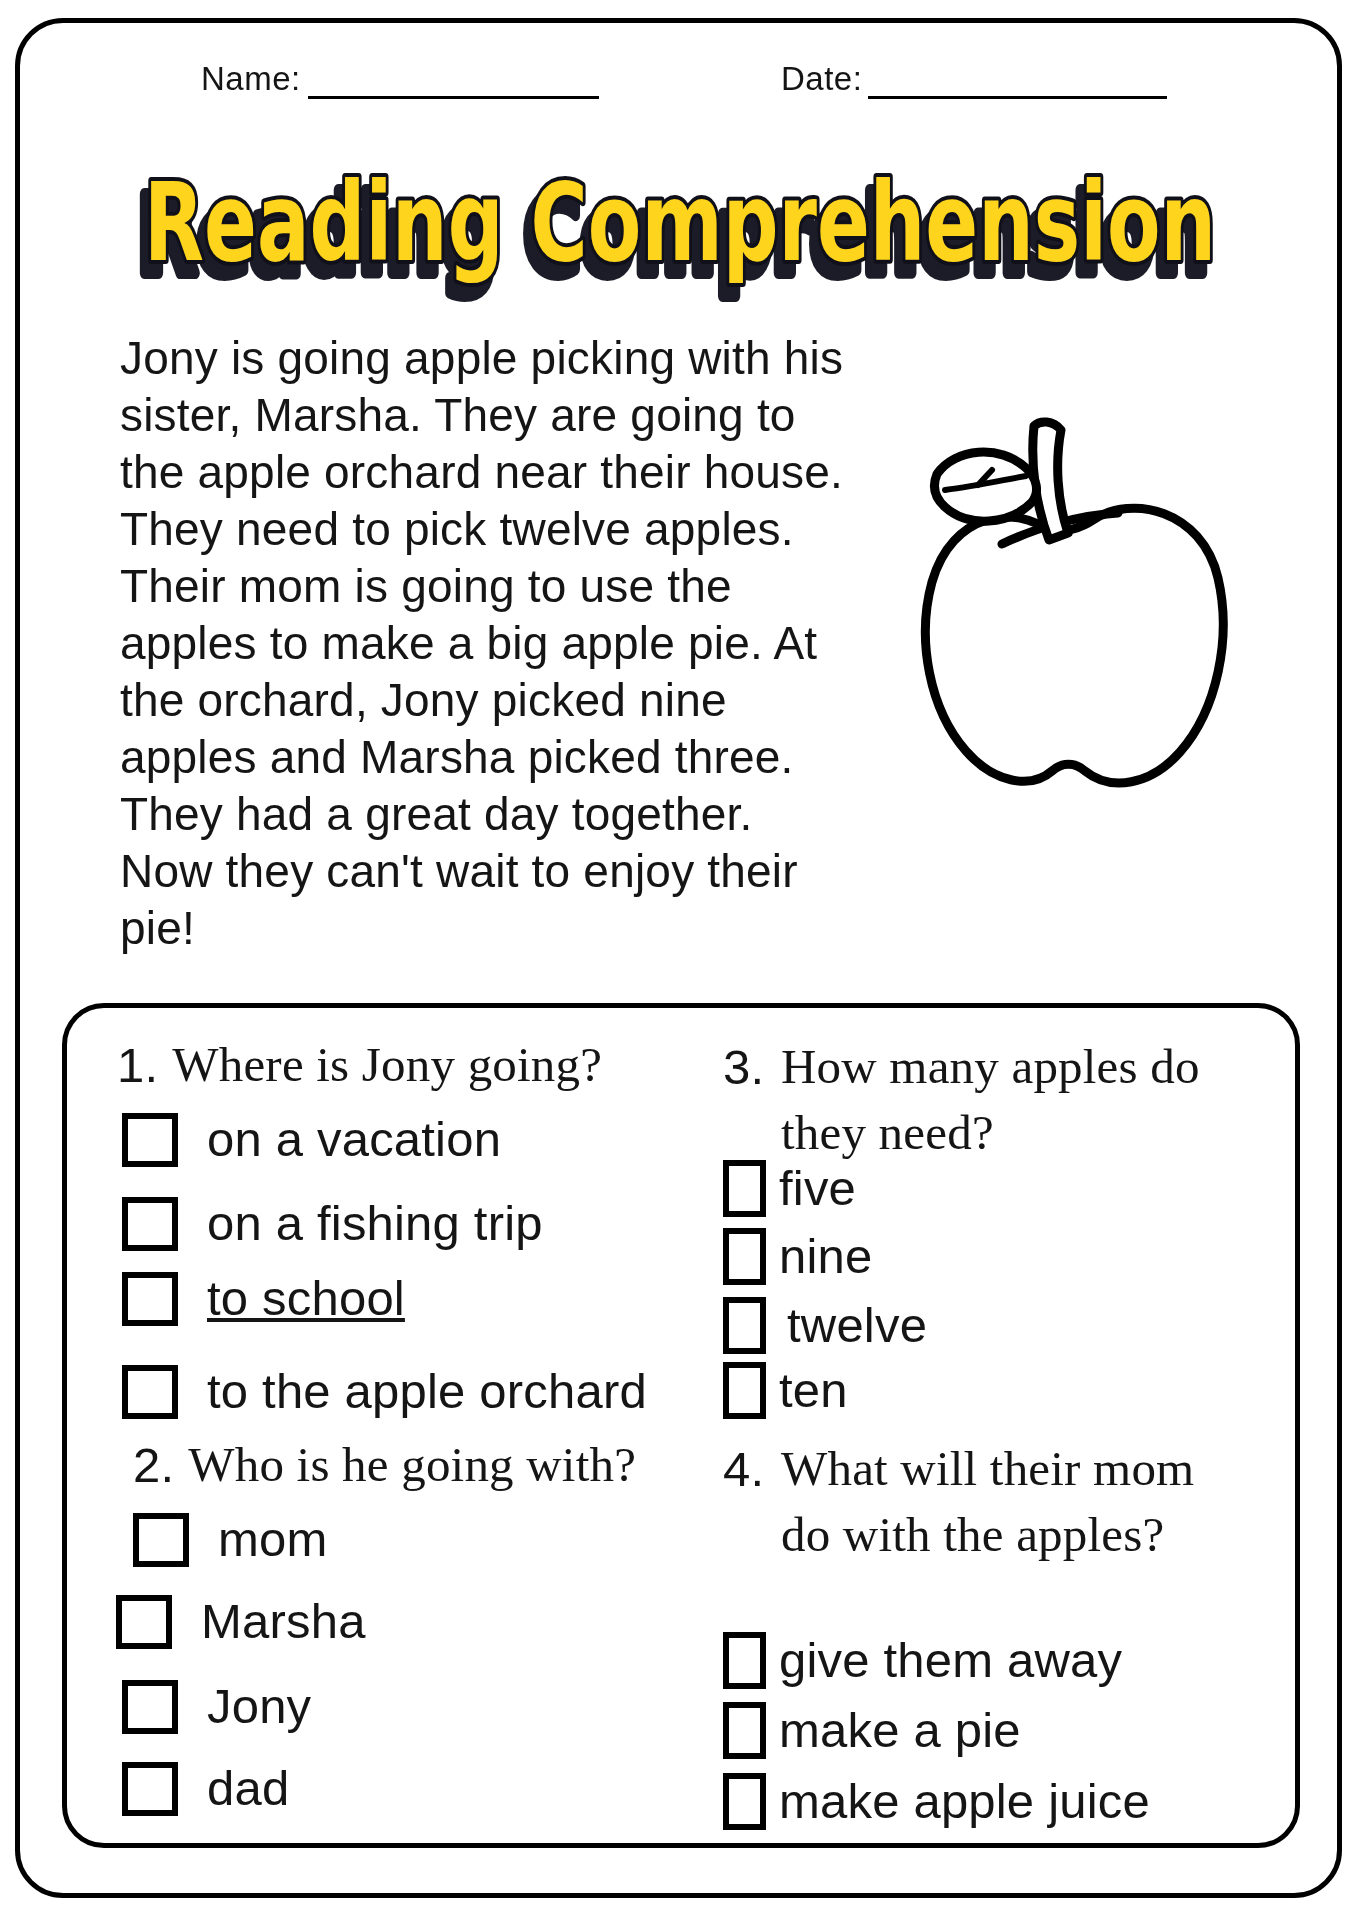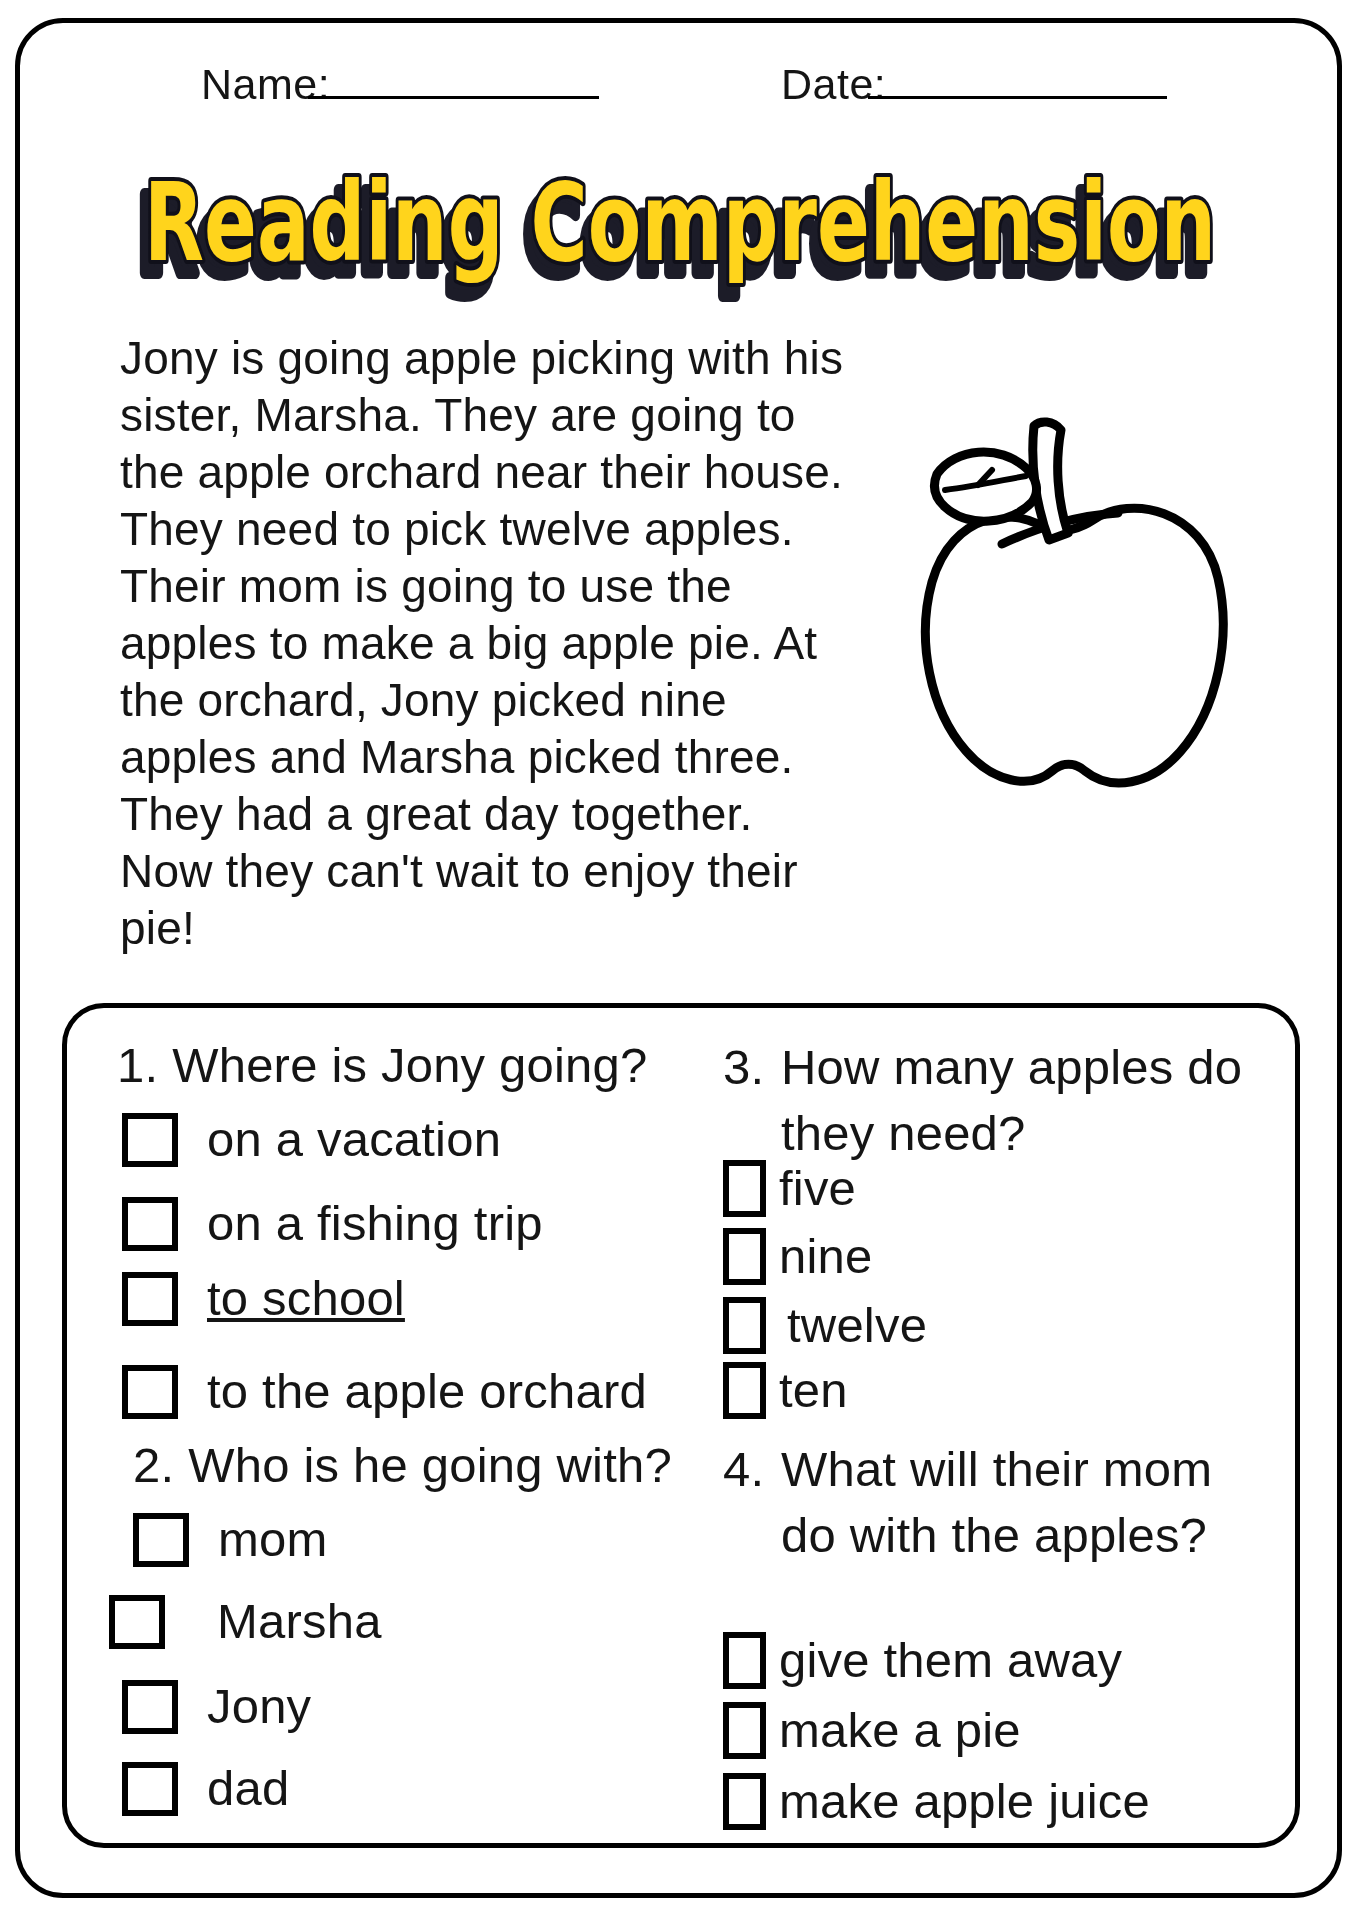--- a/index.html
+++ b/index.html
@@ -3,21 +3,21 @@
 <meta charset="utf-8">
 <style>
   html,body{margin:0;padding:0;background:#fff;}
   body{width:1358px;height:1920px;position:relative;overflow:hidden;
        font-family:"Liberation Sans",sans-serif;color:#151515;}
 
   .page-border{position:absolute;left:15px;top:18px;width:1327px;height:1880px;
        box-sizing:border-box;border:5px solid #000;border-radius:48px;}
 
   
-  .field-label{position:absolute;font-size:43px;letter-spacing:.5px;}
+  .field-label{position:absolute;font-size:33px;letter-spacing:.5px;}
   .blank-line{position:absolute;height:0;border-bottom:3px solid #000;}
 
   
   .title-svg{position:absolute;left:135px;top:136px;}
 
   
   .passage{position:absolute;left:120px;top:330px;width:800px;
        font-size:46px;line-height:57px;white-space:pre;letter-spacing:.2px;}
 
   
@@ -25,21 +25,21 @@
 
   
   .qbox{position:absolute;left:62px;top:1003px;width:1238px;height:845px;
        box-sizing:border-box;border:5px solid #000;border-radius:42px;}
 
   .q-heading{position:absolute;display:flex;font-size:49px;line-height:66px;
        letter-spacing:.2px;}
   .q-heading .q-num{flex:none;}
   .q-heading.block .q-num{width:58px;}
   .q-heading.inline .q-num{margin-right:14px;}
-  .q-heading .q-text{white-space:pre-line;}
+  .q-heading .q-text{white-space:pre-line;font-family:Liberation Serif, serif;}
 
   .opt{position:absolute;display:flex;align-items:center;}
   .opt .cb{flex:none;box-sizing:border-box;border:6px solid #000;background:#fff;}
   .col-l .cb{width:56px;height:54px;margin-right:29px;}
   .col-r .cb{width:43px;height:57px;margin-right:13px;}
   .opt-label{font-size:49px;line-height:1.1;letter-spacing:.2px;white-space:pre;}
 </style>
 </head>
 <body>
 
@@ -113,21 +113,21 @@
   </div>
 
   <div class="q-heading inline" style="left:66px;top:424px;">
     <span class="q-num">2.</span>
     <span class="q-text">Who is he going with?</span>
   </div>
   <div class="opt col-l" style="left:55px;top:505px;padding-left:11px;">
     <span class="cb"></span>
     <span class="opt-label">mom</span>
   </div>
-  <div class="opt col-l" style="left:42px;top:587px;gap:23px;">
+  <div class="opt col-l" style="left:49px;top:587px;">
     <span class="cb"></span>
     <span class="opt-label">Marsha</span>
   </div>
   <div class="opt col-l" style="left:55px;top:672px;">
     <span class="cb"></span>
     <span class="opt-label">Jony</span>
   </div>
   <div class="opt col-l" style="left:55px;top:754px;">
     <span class="cb"></span>
     <span class="opt-label">dad</span>

